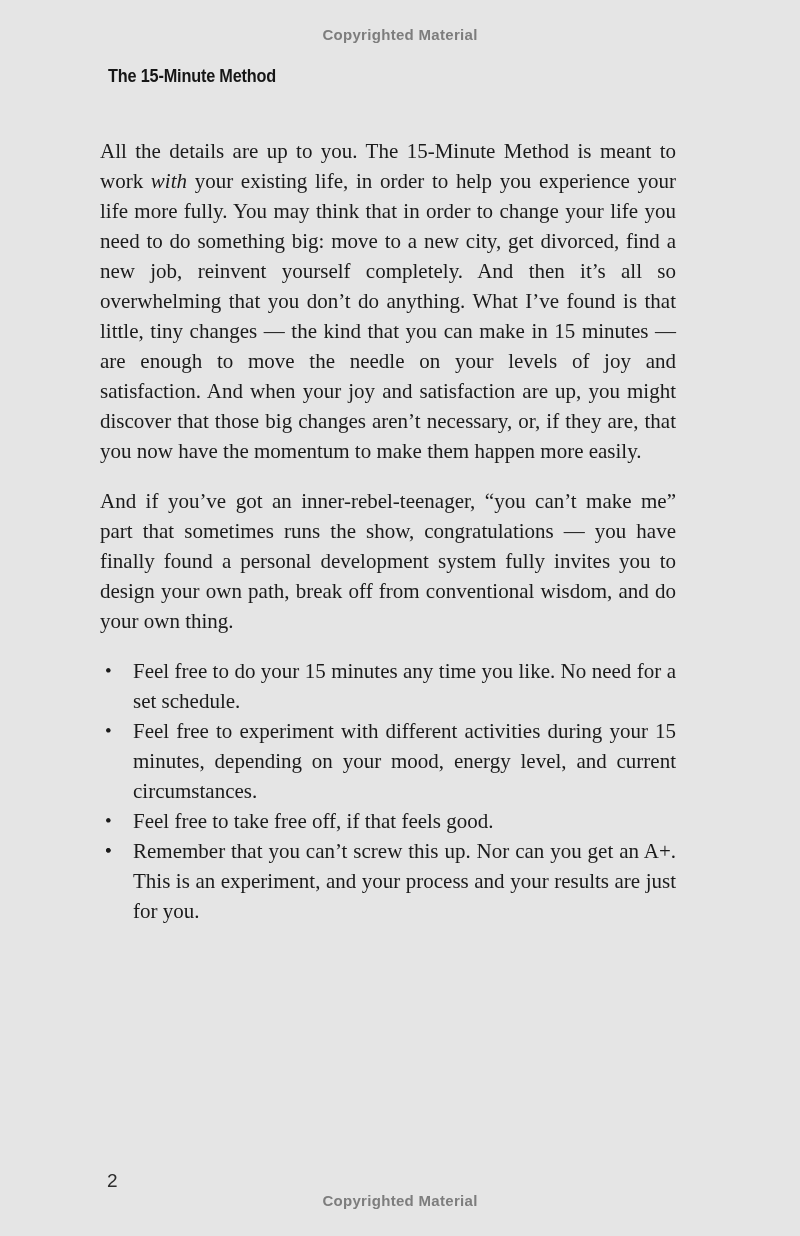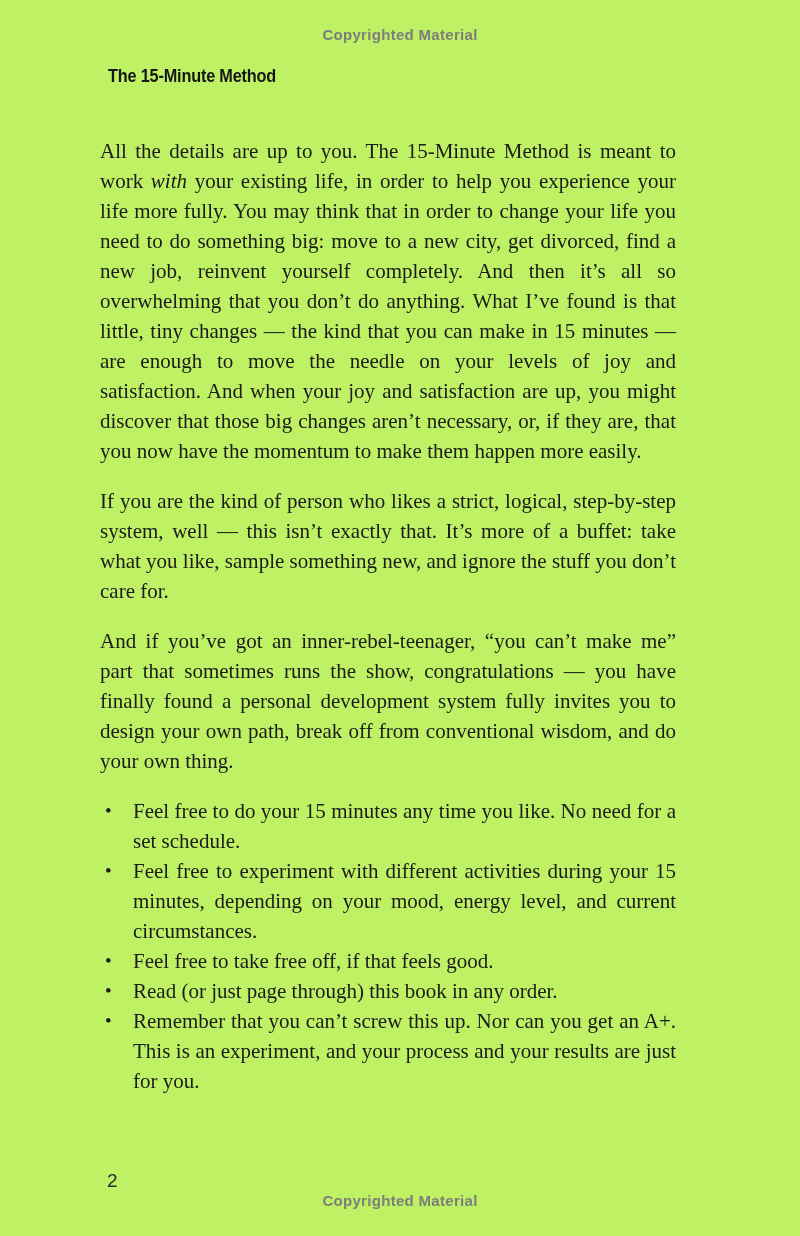--- a/index.html
+++ b/index.html
@@ -1,20 +1,20 @@
 <!DOCTYPE html>
 <html><head>
 <meta charset="utf-8">
 <style>
   html, body { margin: 0; padding: 0; background: #ffffff; }
   .page {
     position: relative;
     width: 800px;
     height: 1236px;
-    background: #bef264;
+    background: #e5e5e5;
     overflow: hidden;
     font-family: "Liberation Serif", serif;
     color: #1b1b1b;
   }
   .notice {
     position: absolute;
     left: 0;
     width: 100%;
     text-align: center;
     font-family: "Liberation Sans", sans-serif;
@@ -80,40 +80,38 @@
 <div class="page">
 
   <div class="notice notice-top">Copyrighted Material</div>
 
   <div class="running-head">The 15-Minute Method</div>
 
   <div class="body-copy">
 
     <p><span>All the details are up to you. The 15-Minute Method is meant to work </span><em>with</em><span> your existing life, in order to help you experience your life more fully. You may think that in order to change your life you need to do something big: move to a new city, get divorced, find a new job, reinvent yourself completely. And then it’s all so overwhelming that you don’t do anything. What I’ve found is that little, tiny changes — the kind that you can make in 15 minutes — are enough to move the needle on your levels of joy and satisfaction. And when your joy and satisfaction are up, you might discover that those big changes aren’t necessary, or, if they are, that you now have the momentum to make them happen more easily.</span></p>
 
-    <p>If you are the kind of person who likes a strict, logical, step-by-step system, well — this isn’t exactly that. It’s more of a buffet: take what you like, sample something new, and ignore the stuff you don’t care for.</p>
 
     <p>And if you’ve got an inner-rebel-teenager, “you can’t make me” part that sometimes runs the show, congratulations — you have finally found a personal development system fully invites you to design your own path, break off from conventional wisdom, and do your own thing.</p>
 
     <ul class="bullets">
       <li>
         <span class="marker">•</span>
         <span class="li-text">Feel free to do your 15 minutes any time you like. No need for a set schedule.</span>
       </li>
       <li>
         <span class="marker">•</span>
         <span class="li-text">Feel free to experiment with different activities during your 15 minutes, depending on your mood, energy level, and current circumstances.</span>
       </li>
       <li>
         <span class="marker">•</span>
         <span class="li-text">Feel free to take free off, if that feels good.</span>
       </li>
       <li>
         <span class="marker">•</span>
-        <span class="li-text">Read (or just page through) this book in any order.</span>
       </li>
       <li>
         <span class="marker">•</span>
         <span class="li-text">Remember that you can’t screw this up. Nor can you get an A+. This is an experiment, and your process and your results are just for you.</span>
       </li>
     </ul>
 
   </div>
 
   <div class="page-number">2</div>

